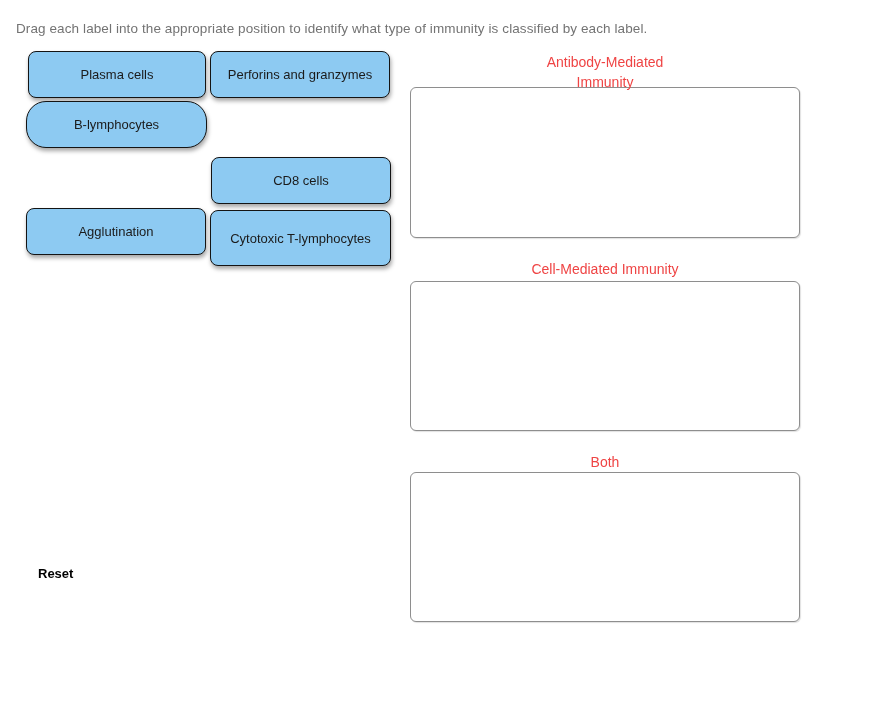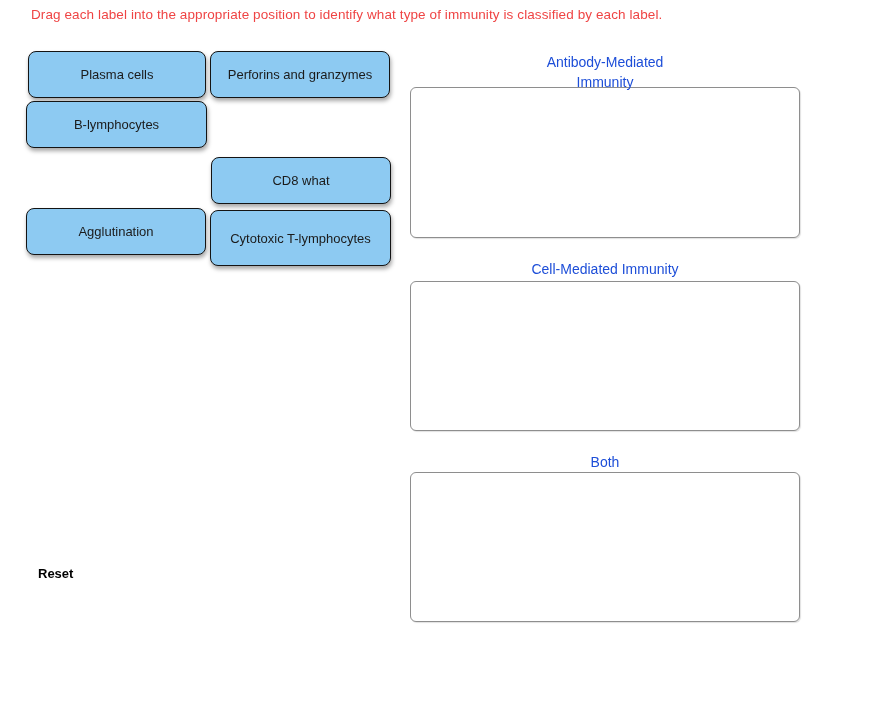--- a/index.html
+++ b/index.html
@@ -11,60 +11,59 @@
   .stage {
     position: relative;
     width: 884px;
     height: 723px;
     background: #ffffff;
     overflow: hidden;
   }
   .instruction {
     position: absolute;
     left: 16px;
-    top: 7px;
+    top: 21px;
     font-size: 13.5px;
-    color: #ef4444;
+    color: #737373;
     letter-spacing: 0.1px;
-    margin-left: 15px;
   }
   .drag-label {
     position: absolute;
     box-sizing: border-box;
     background: var(--label-fill, #8dcaf2);
     border: 1.5px solid var(--label-border, #141414);
     border-radius: 8px;
     box-shadow: 1px 3px 4px rgba(0,0,0,0.35);
     display: flex;
     align-items: center;
     justify-content: center;
     text-align: center;
     font-size: 13px;
     color: var(--label-text, #1b1b1b);
     cursor: grab;
     user-select: none;
   }
   
   .l1 { left: 28px;  top: 51px;  width: 178px; height: 47px; }
   .l2 { left: 210px; top: 51px;  width: 180px; height: 47px; }
-  .l3 { left: 26px;  top: 101px; width: 181px; height: 47px; }
+  .l3 { left: 26px;  top: 101px; width: 181px; height: 47px; border-radius: 20px; }
   .l4 { left: 210px; top: 102px; width: 181px; height: 47px; }
   .l5 { left: 22px;  top: 155px; width: 183px; height: 48px; }
   .l6 { left: 211px; top: 157px; width: 180px; height: 47px; }
   .l7 { left: 26px;  top: 208px; width: 180px; height: 47px; }
   .l8 { left: 210px; top: 210px; width: 181px; height: 56px; }
 
   .zone-title {
     position: absolute;
     left: 410px;
     width: 390px;
     text-align: center;
     font-size: 14px;
     line-height: 20px;
-    color: #1d4ed8;
+    color: #ef4444;
     white-space: pre-line;
     z-index: 2;
     pointer-events: none;
   }
   .t1 { top: 52px; }
   .t2 { top: 259px; }
   .t3 { top: 452px; }
 
   .zone-box {
     position: absolute;
@@ -100,21 +99,21 @@
 </head>
 <body>
 
 <div class="stage">
 
   <div class="instruction">Drag each label into the appropriate position to identify what type of immunity is classified by each label.</div>
 
   <div class="drag-label l1">Plasma cells</div>
   <div class="drag-label l2">Perforins and granzymes</div>
   <div class="drag-label l3">B-lymphocytes</div>
-  <div class="drag-label l6">CD8 what</div>
+  <div class="drag-label l6">CD8 cells</div>
   <div class="drag-label l7">Agglutination</div>
   <div class="drag-label l8">Cytotoxic T-lymphocytes</div>
 
   <div class="zone-title t1">Antibody-Mediated
 Immunity</div>
   <div class="zone-title t2">Cell-Mediated Immunity</div>
   <div class="zone-title t3">Both</div>
 
   <div class="zone-box z1"></div>
   <div class="zone-box z2"></div>

